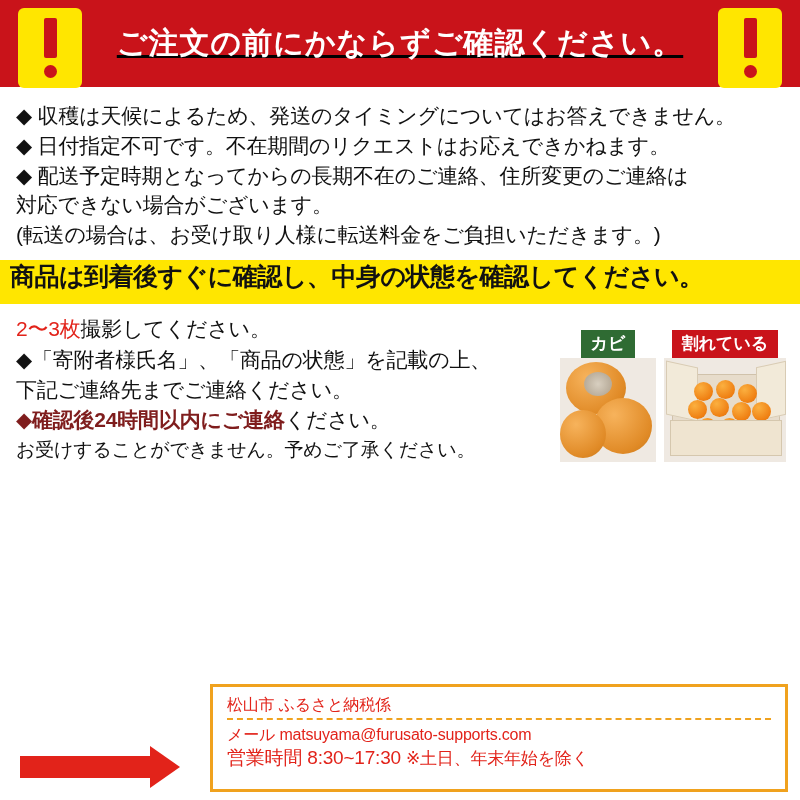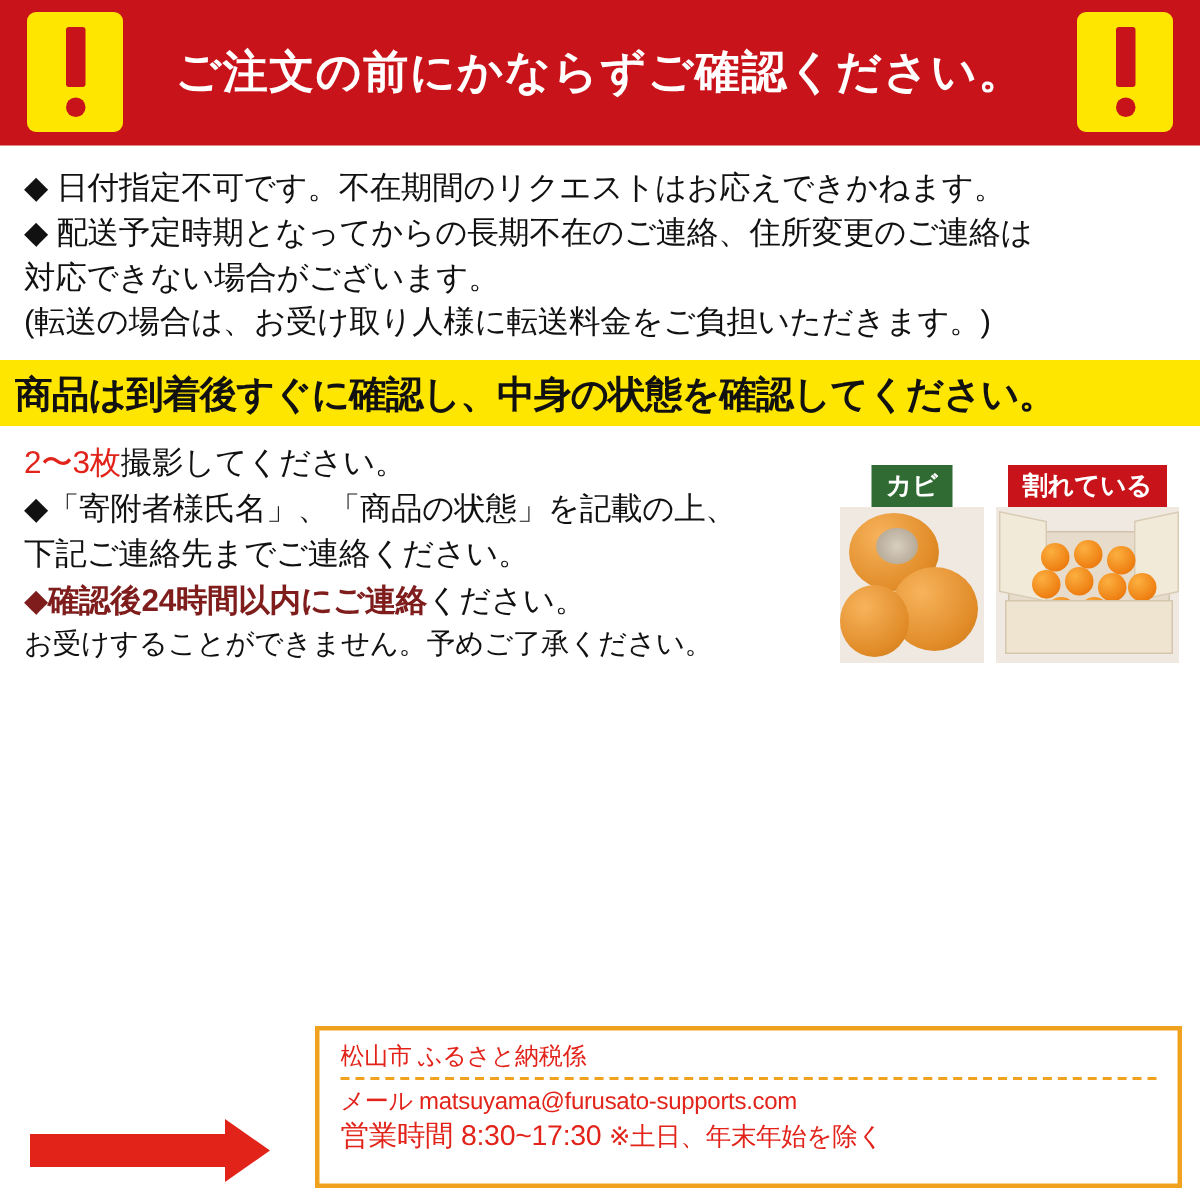--- a/index.html
+++ b/index.html
@@ -16,25 +16,26 @@
   .page {
     position: relative;
     width: 800px;
     height: 800px;
     box-sizing: border-box;
   }
 
   
   .header {
     position: relative;
-    height: 97px;
+    height: 87px;
     background: #c9131a;
     display: flex;
     align-items: center;
     justify-content: center;
+    text-decoration: underline;
   }
   .bang {
     position: absolute;
     top: 8px;
     width: 64px;
     height: 80px;
     background: #ffe600;
     border-radius: 6px;
     display: flex;
     flex-direction: column;
@@ -75,21 +76,21 @@
     color: #111111;
     white-space: nowrap;
     letter-spacing: -0.2px;
   }
 
   
   .yellow-strip {
     background: #ffe600;
     height: 44px;
     display: flex;
-    align-items: center;
+    align-items: flex-start;
     padding-left: 10px;
     box-sizing: border-box;
   }
   .yellow-strip .strip-text {
     font-size: 25px;
     font-weight: bold;
     color: #111111;
     white-space: nowrap;
     letter-spacing: -0.5px;
   }
@@ -251,20 +252,21 @@
       <div class="dot"></div>
     </div>
     <div class="header-title">ご注文の前にかならずご確認ください。</div>
     <div class="bang right">
       <div class="bar"></div>
       <div class="dot"></div>
     </div>
   </div>
 
   <div class="notice">
+    <div class="notice-line">◆ 収穫は天候によるため、発送のタイミングについてはお答えできません。</div>
     <div class="notice-line">◆ 日付指定不可です。不在期間のリクエストはお応えできかねます。</div>
     <div class="notice-line">◆ 配送予定時期となってからの長期不在のご連絡、住所変更のご連絡は</div>
     <div class="notice-line">対応できない場合がございます。</div>
     <div class="notice-line">(転送の場合は、お受け取り人様に転送料金をご負担いただきます。)</div>
   </div>
 
   <div class="yellow-strip">
     <div class="strip-text">商品は到着後すぐに確認し、中身の状態を確認してください。</div>
   </div>
 

